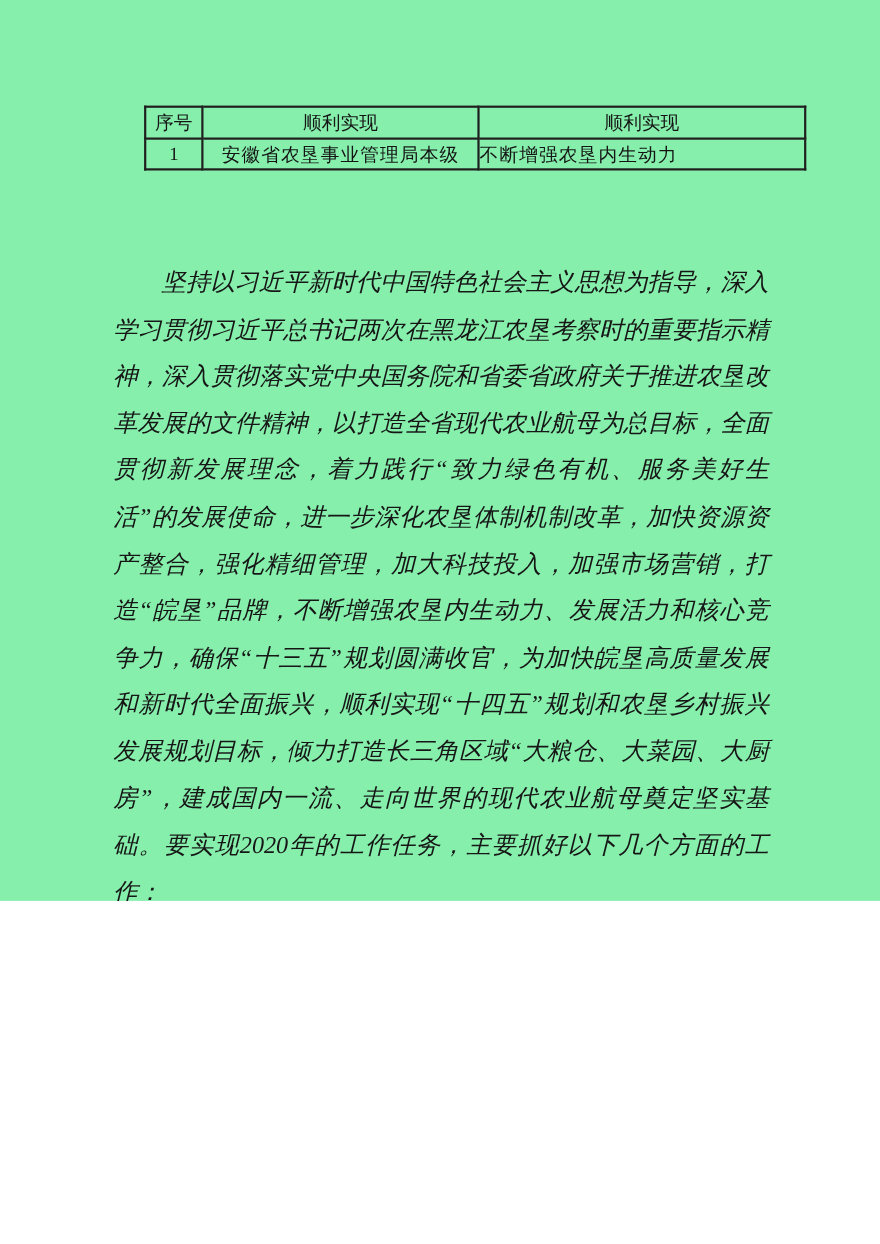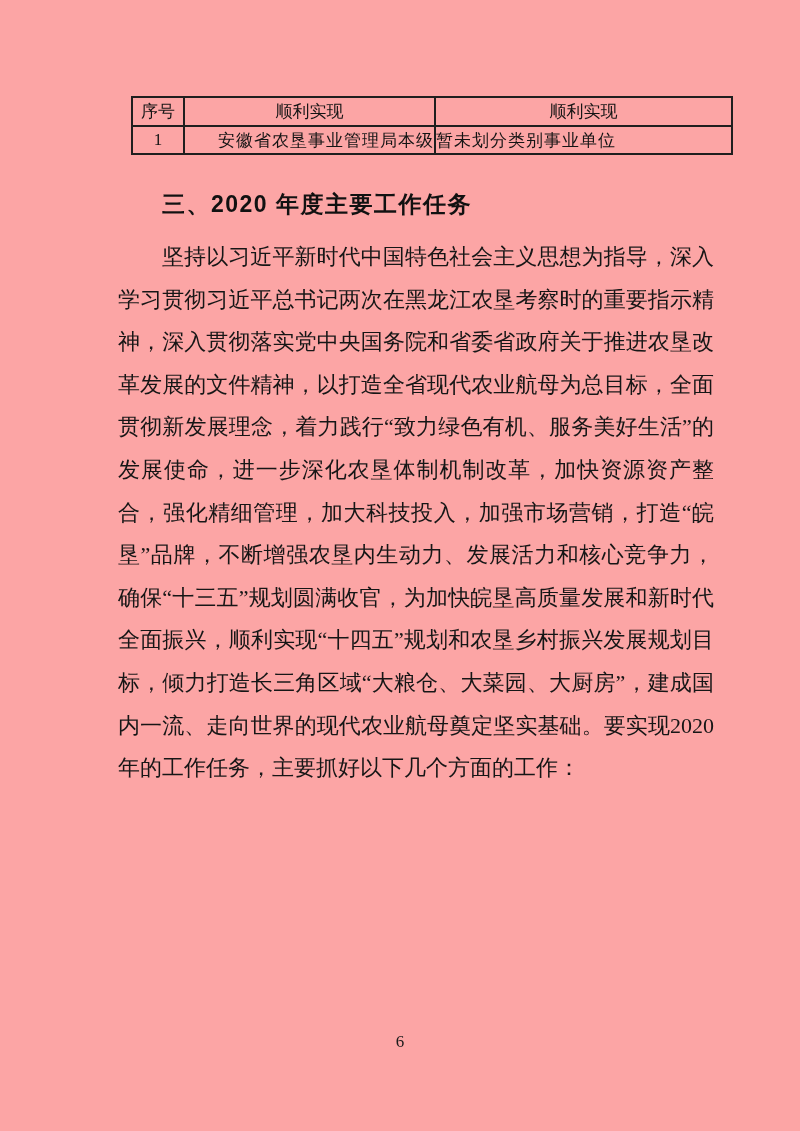--- a/index.html
+++ b/index.html
@@ -3,22 +3,22 @@
 <meta charset="utf-8">
 <style>
   html, body {
     margin: 0;
     padding: 0;
     background: #ffffff;
   }
   .page {
     position: relative;
     width: 800px;
-    height: 1131px;
-    background: #fca5a5;
+    height: 819px;
+    background: #86efac;
     color: #1c1c1c;
     font-family: "Liberation Serif", "DejaVu Serif", serif;
     overflow: hidden;
   }
 
   
   .org-table {
     position: absolute;
     left: 131px;
     top: 96px;
@@ -31,46 +31,47 @@
   .org-table th, .org-table td {
     border: 2px solid #1f1f1f;
     font-weight: normal;
     padding: 0;
     overflow: hidden;
     white-space: nowrap;
   }
   .org-table th { height: 27px; text-align: center; }
   .org-table td { height: 26px; }
   .cell-center { text-align: center; }
-  .cell-name   { text-align: right; padding-left: 12px; letter-spacing: 1px; }
+  .cell-name   { text-align: center; padding-left: 12px; letter-spacing: 1px; }
   .cell-nature { text-align: left; padding-left: 3px;  letter-spacing: 1px; }
 
   
   .section-heading {
     position: absolute;
     left: 162px;
     top: 189px;
     font-family: "Liberation Sans", "DejaVu Sans", sans-serif;
     font-weight: 700;
     font-size: 23px;
     letter-spacing: 1.5px;
     color: #111;
   }
 
   
   .body-para {
     position: absolute;
-    left: 118px;
+    left: 103px;
     width: 596px;
     font-size: 22px;
     line-height: 42.6px;
     text-align: justify;
     text-indent: 44px;
     color: #161616;
     word-break: break-all;
+    font-style: italic;
   }
   .para-1 { top: 236px; }
   .para-2 { top: 790px; }
   .para-lead { font-weight: 700; }
 
   
   .page-number {
     position: absolute;
     left: 0;
     right: 0;
@@ -95,25 +96,24 @@
       <tr>
         <th>序号</th>
         <th>顺利实现</th>
         <th>顺利实现</th>
       </tr>
     </thead>
     <tbody>
       <tr>
         <td class="cell-center">1</td>
         <td class="cell-name">安徽省农垦事业管理局本级</td>
-        <td class="cell-nature">暂未划分类别事业单位</td>
+        <td class="cell-nature">不断增强农垦内生动力</td>
       </tr>
     </tbody>
   </table>
 
-  <div class="section-heading">三、2020 年度主要工作任务</div>
 
   <div class="body-para para-1">坚持以习近平新时代中国特色社会主义思想为指导，深入学习贯彻习近平总书记两次在黑龙江农垦考察时的重要指示精神，深入贯彻落实党中央国务院和省委省政府关于推进农垦改革发展的文件精神，以打造全省现代农业航母为总目标，全面贯彻新发展理念，着力践行“致力绿色有机、服务美好生活”的发展使命，进一步深化农垦体制机制改革，加快资源资产整合，强化精细管理，加大科技投入，加强市场营销，打造“皖垦”品牌，不断增强农垦内生动力、发展活力和核心竞争力，确保“十三五”规划圆满收官，为加快皖垦高质量发展和新时代全面振兴，顺利实现“十四五”规划和农垦乡村振兴发展规划目标，倾力打造长三角区域“大粮仓、大菜园、大厨房”，建成国内一流、走向世界的现代农业航母奠定坚实基础。要实现2020年的工作任务，主要抓好以下几个方面的工作：</div>
 
 
   <div class="page-number">6</div>
 
 </div>
 
 </body></html>

